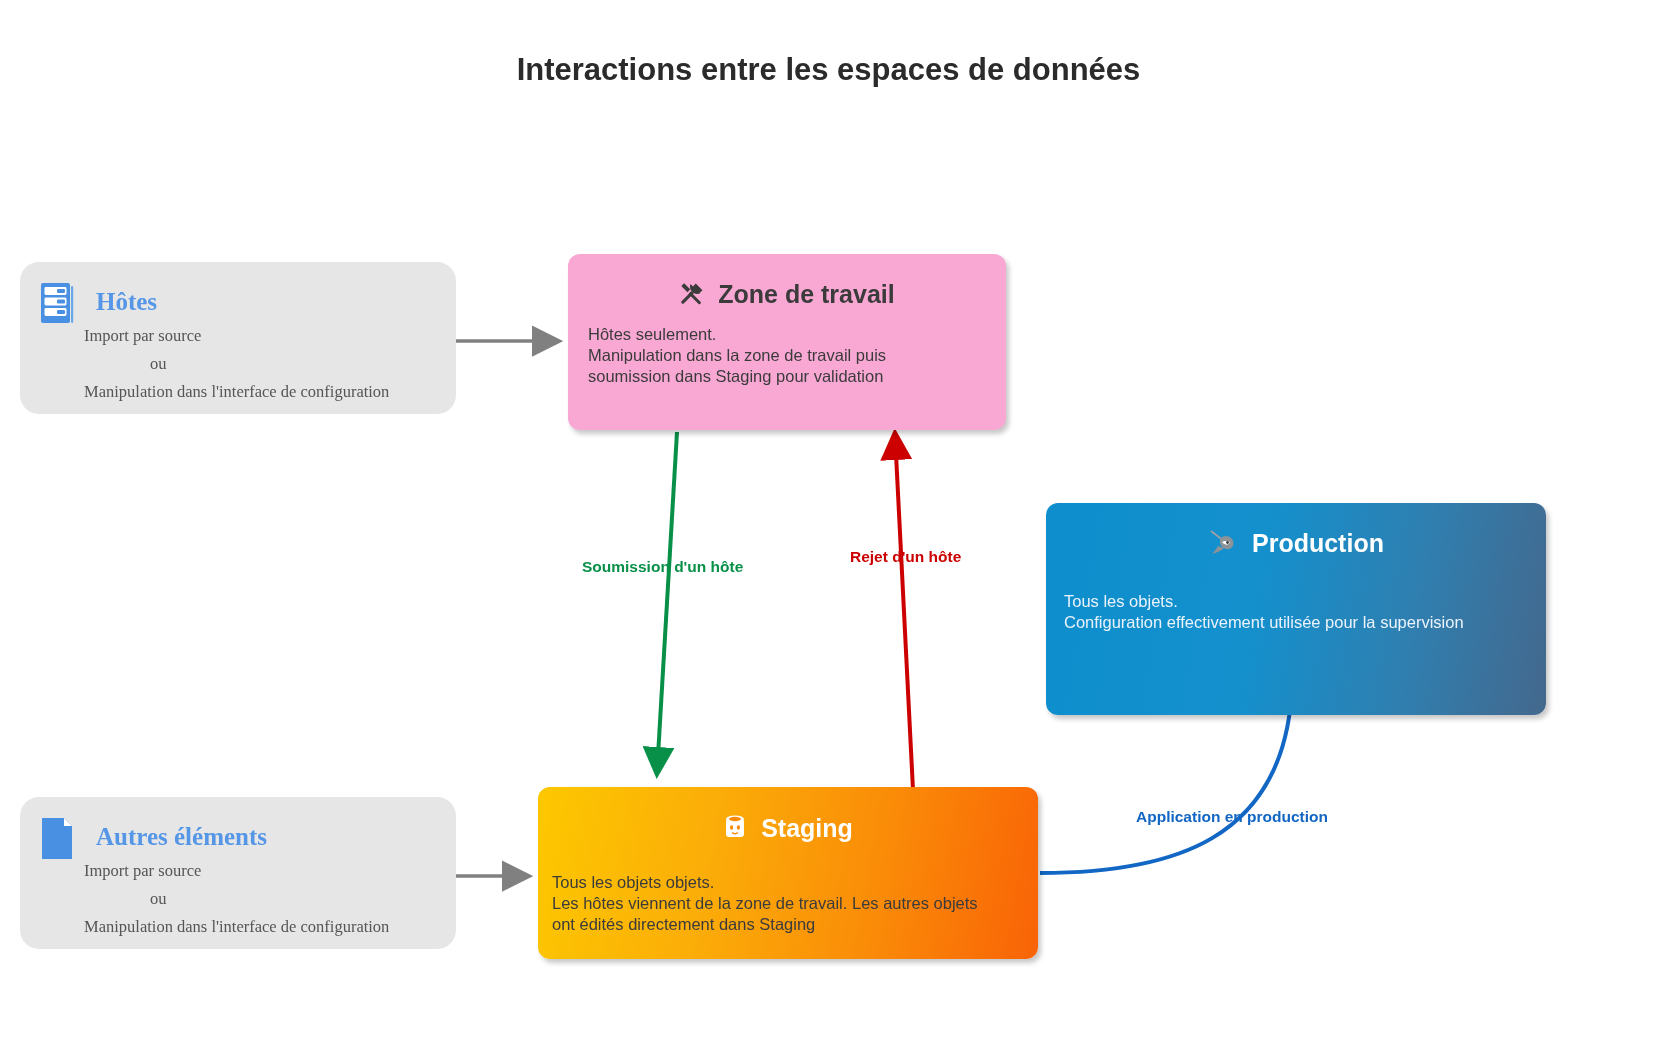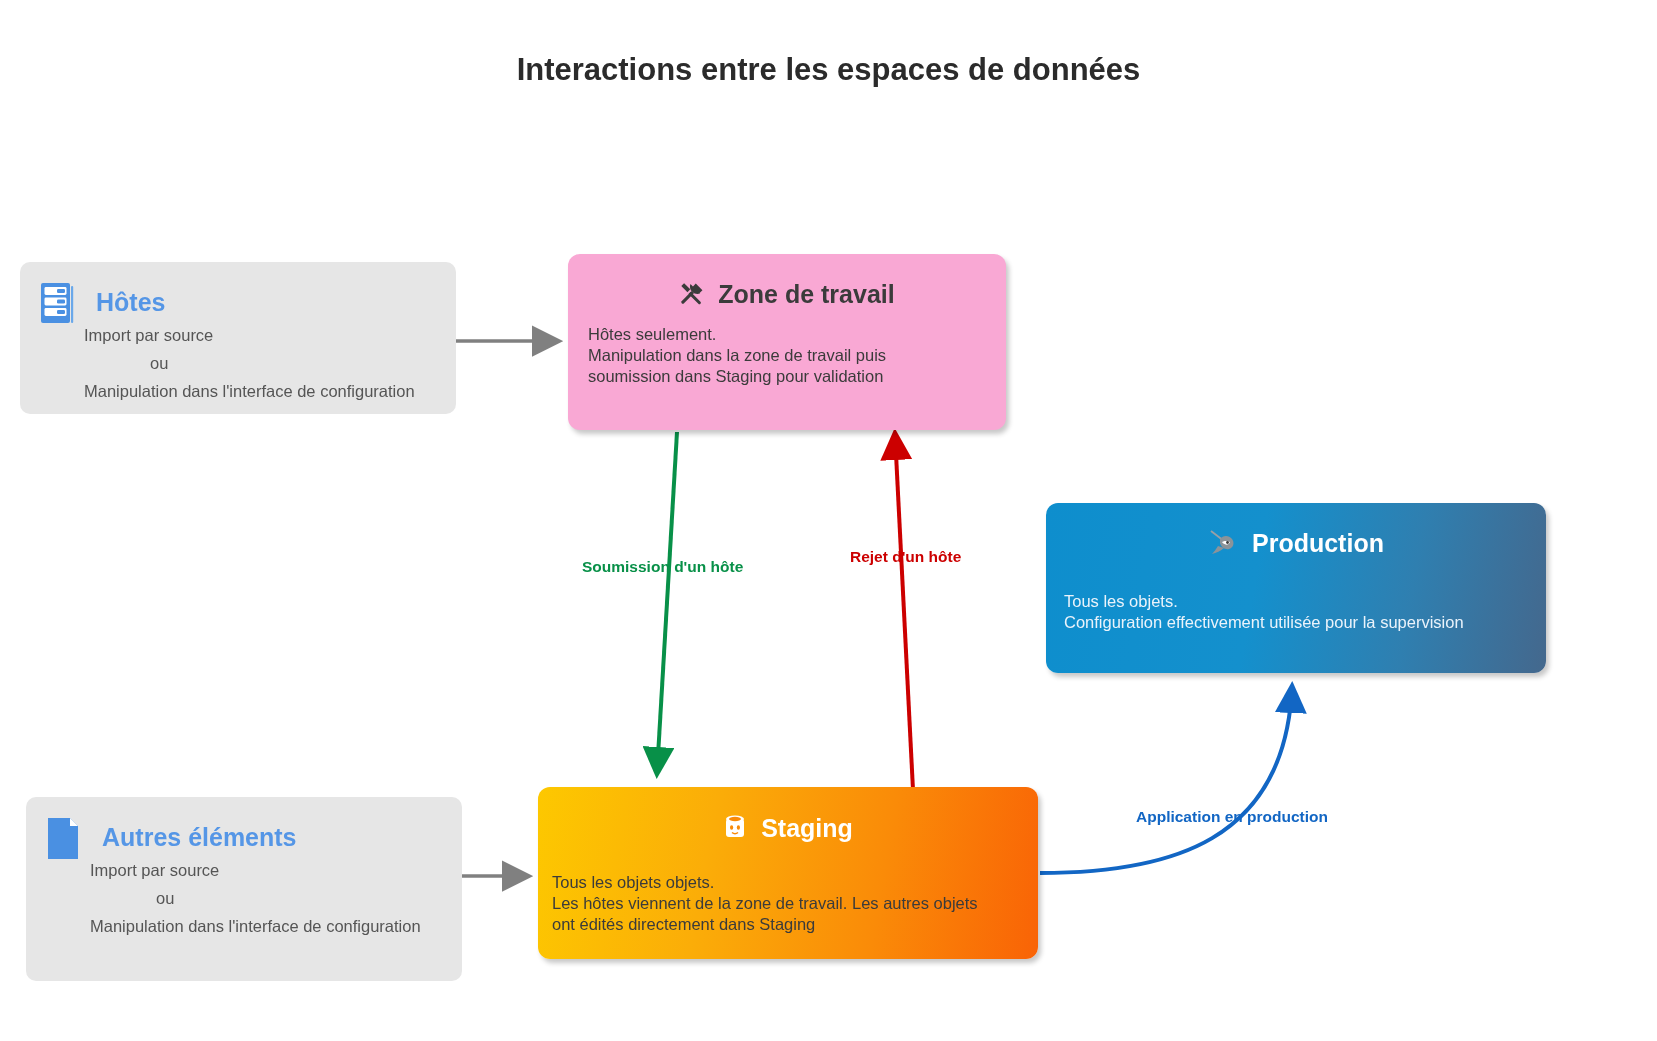--- a/index.html
+++ b/index.html
@@ -36,22 +36,23 @@
   
   .node {
     position: absolute;
     box-sizing: border-box;
     border-radius: 12px;
   }
 
   
   .src-box {
     background: #e6e6e6;
-    border-radius: 10px;
+    border-radius: 19px;
     padding: 12px;
+    font-family: Liberation Serif, serif;
   }
   .src-head {
     position: absolute;
     left: 76px;
     top: 26px;
     font-size: 25px;
     font-weight: bold;
     color: #5596e6;
     white-space: nowrap;
   }
@@ -126,21 +127,21 @@
     font-size: 16.5px;
     line-height: 21px;
     color: #3b3b3b;
   }
 
   
   #production {
     left: 1046px;
     top: 503px;
     width: 500px;
-    height: 170px;
+    height: 212px;
     background: linear-gradient(100deg, #0e8ecd 0%, #1490cd 42%, #2f7fb0 72%, #44688d 100%);
     border-radius: 12px;
     box-shadow: 3px 4px 5px rgba(0,0,0,0.22);
   }
   #production .node-title {
     position: absolute;
     left: 0; right: 0;
     top: 26px;
     text-align: center;
     font-size: 25px;
@@ -235,21 +236,21 @@
       <rect x="17" y="7" width="8" height="4" rx="1.2" fill="#4a90e2"></rect>
       <rect x="17" y="17.5" width="8" height="4" rx="1.2" fill="#4a90e2"></rect>
       <rect x="17" y="28" width="8" height="4" rx="1.2" fill="#4a90e2"></rect>
     </svg>
     <div class="src-head">Hôtes</div>
     <div class="src-line src-l1">Import par source</div>
     <div class="src-line src-l2">ou</div>
     <div class="src-line src-l3">Manipulation dans l'interface de configuration</div>
   </div>
 
-  <div class="node src-box" style="left:26px; top:797px; width:436px; height:184px;">
+  <div class="node src-box" style="left:20px; top:797px; width:436px; height:152px;">
     <svg class="src-icon" viewBox="0 0 34 44">
       <path d="M2,1 L24,1 L32,9 L32,42 L2,42 Z" fill="#4a90e2"></path>
       <path d="M24,1 L32,9 L24,9 Z" fill="#ffffff"></path>
     </svg>
     <div class="src-head">Autres éléments</div>
     <div class="src-line src-l1">Import par source</div>
     <div class="src-line src-l2">ou</div>
     <div class="src-line src-l3">Manipulation dans l'interface de configuration</div>
   </div>
 

